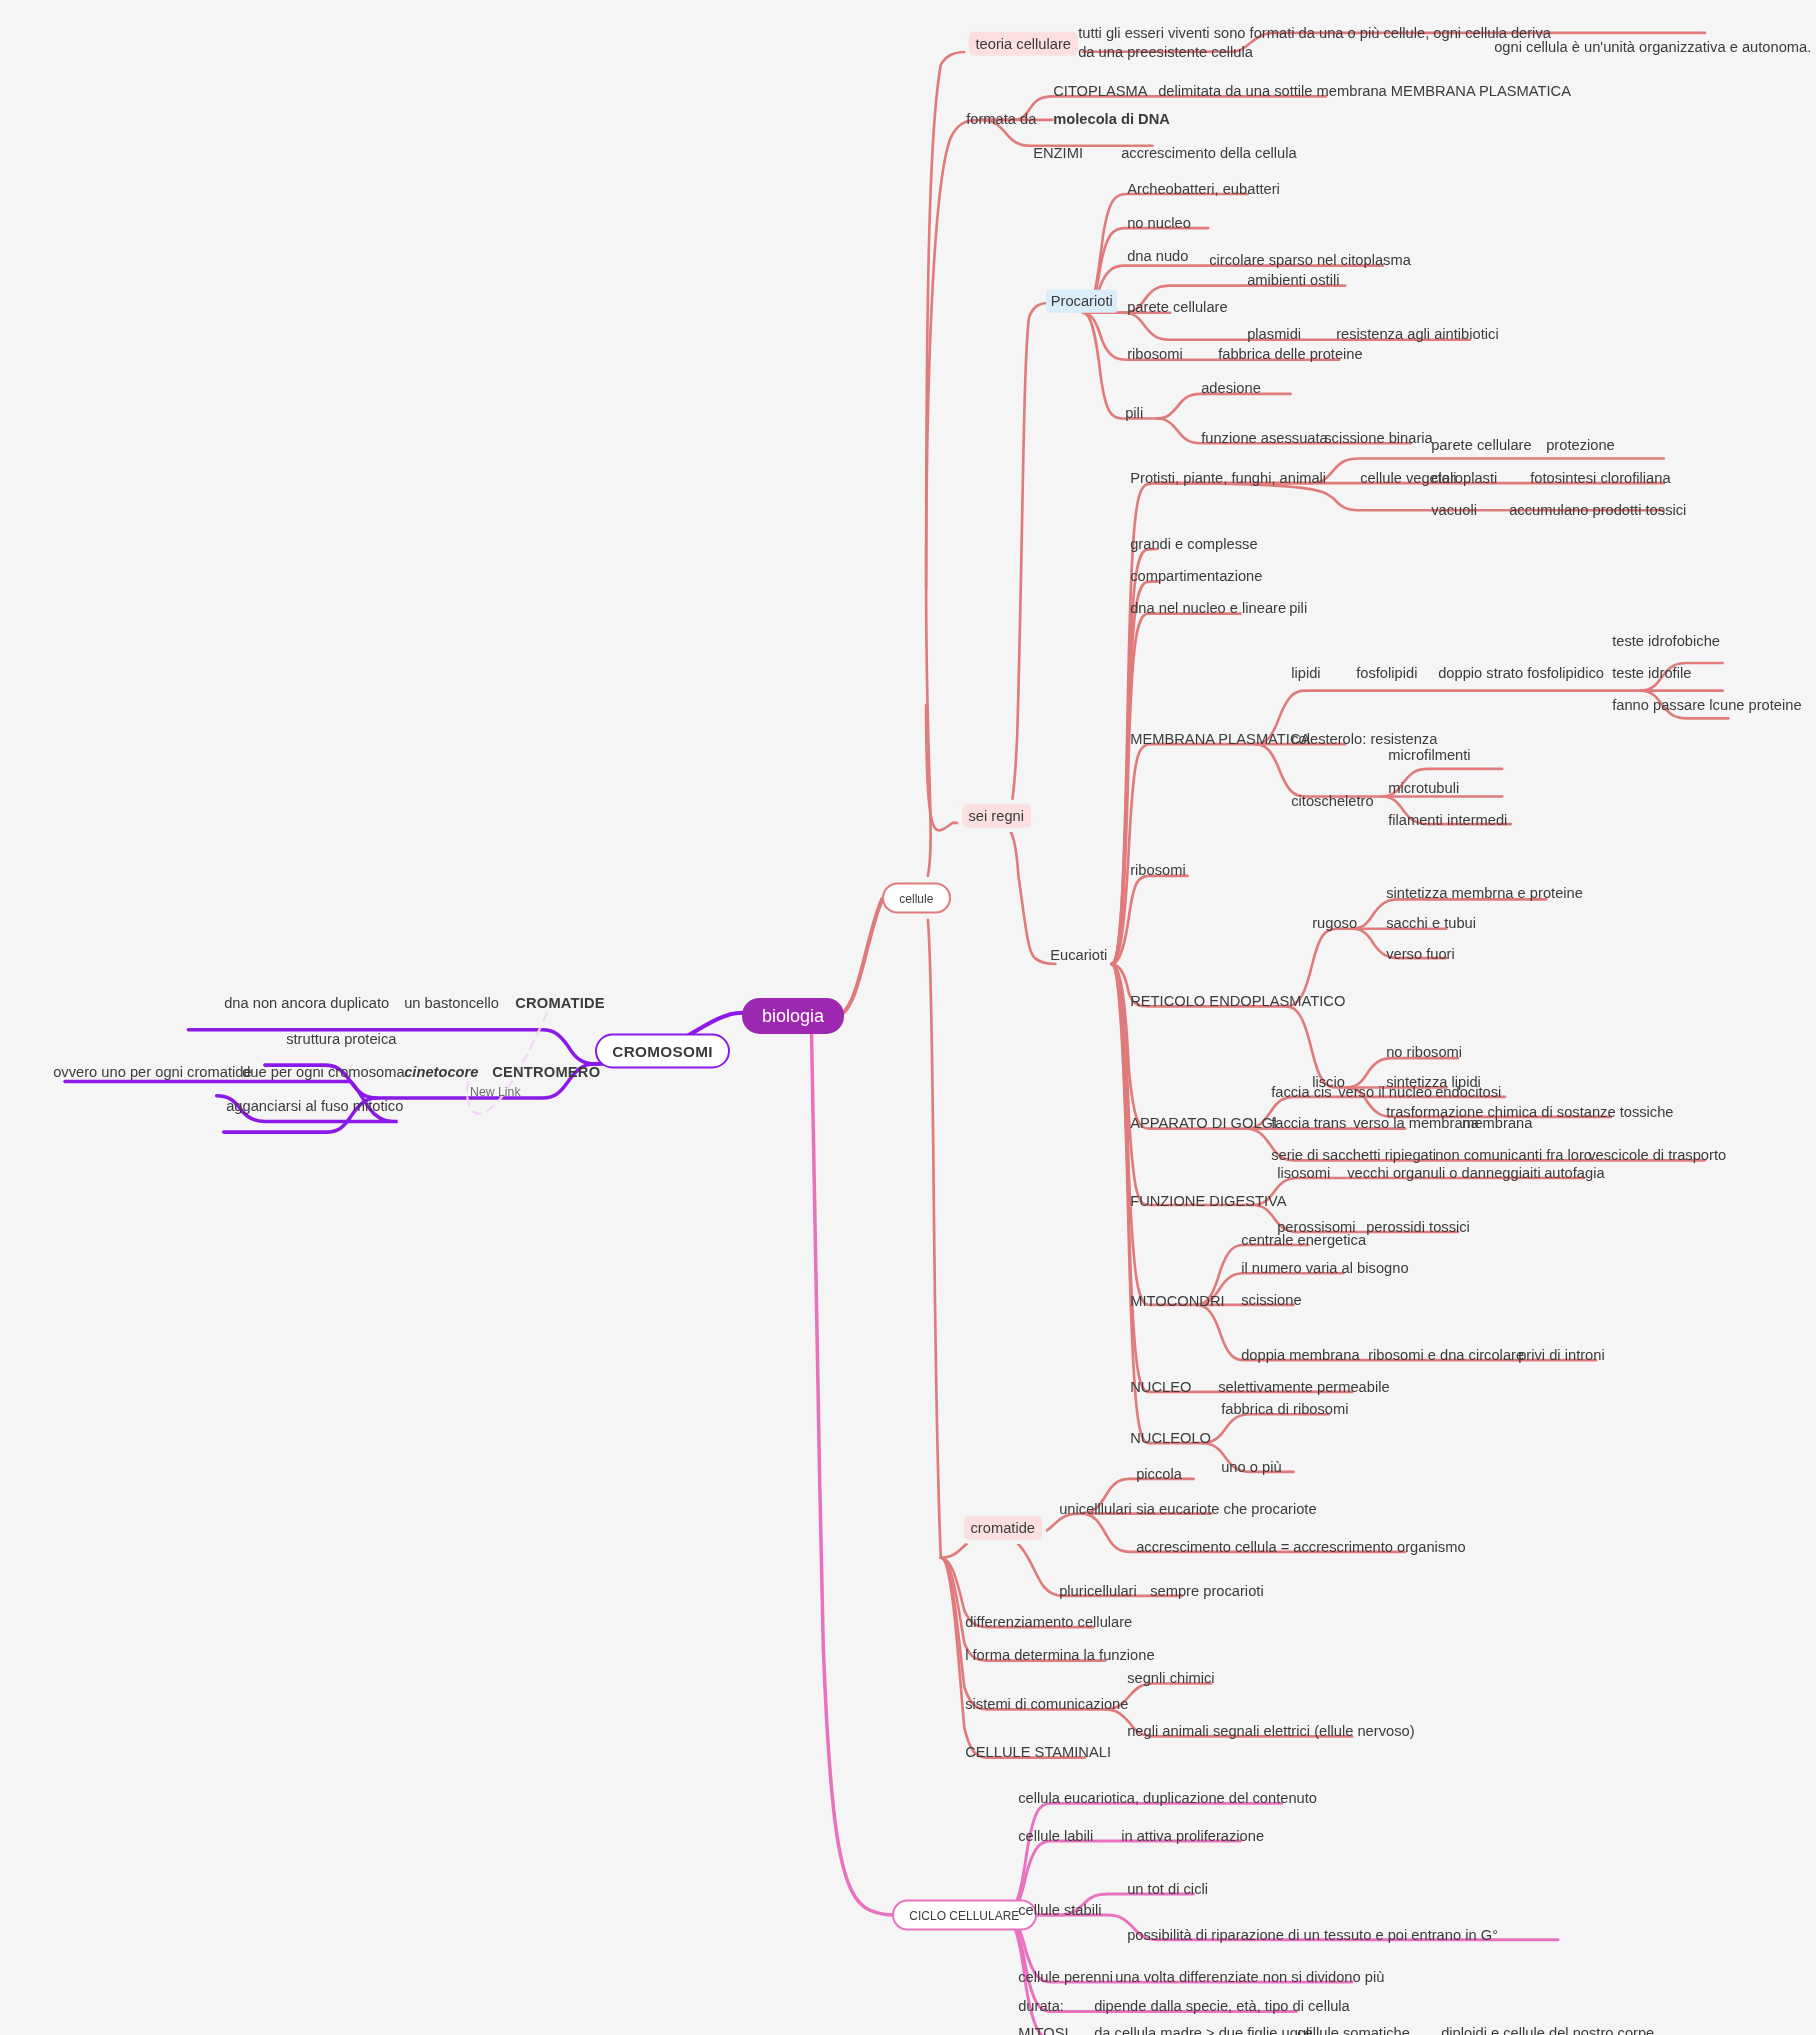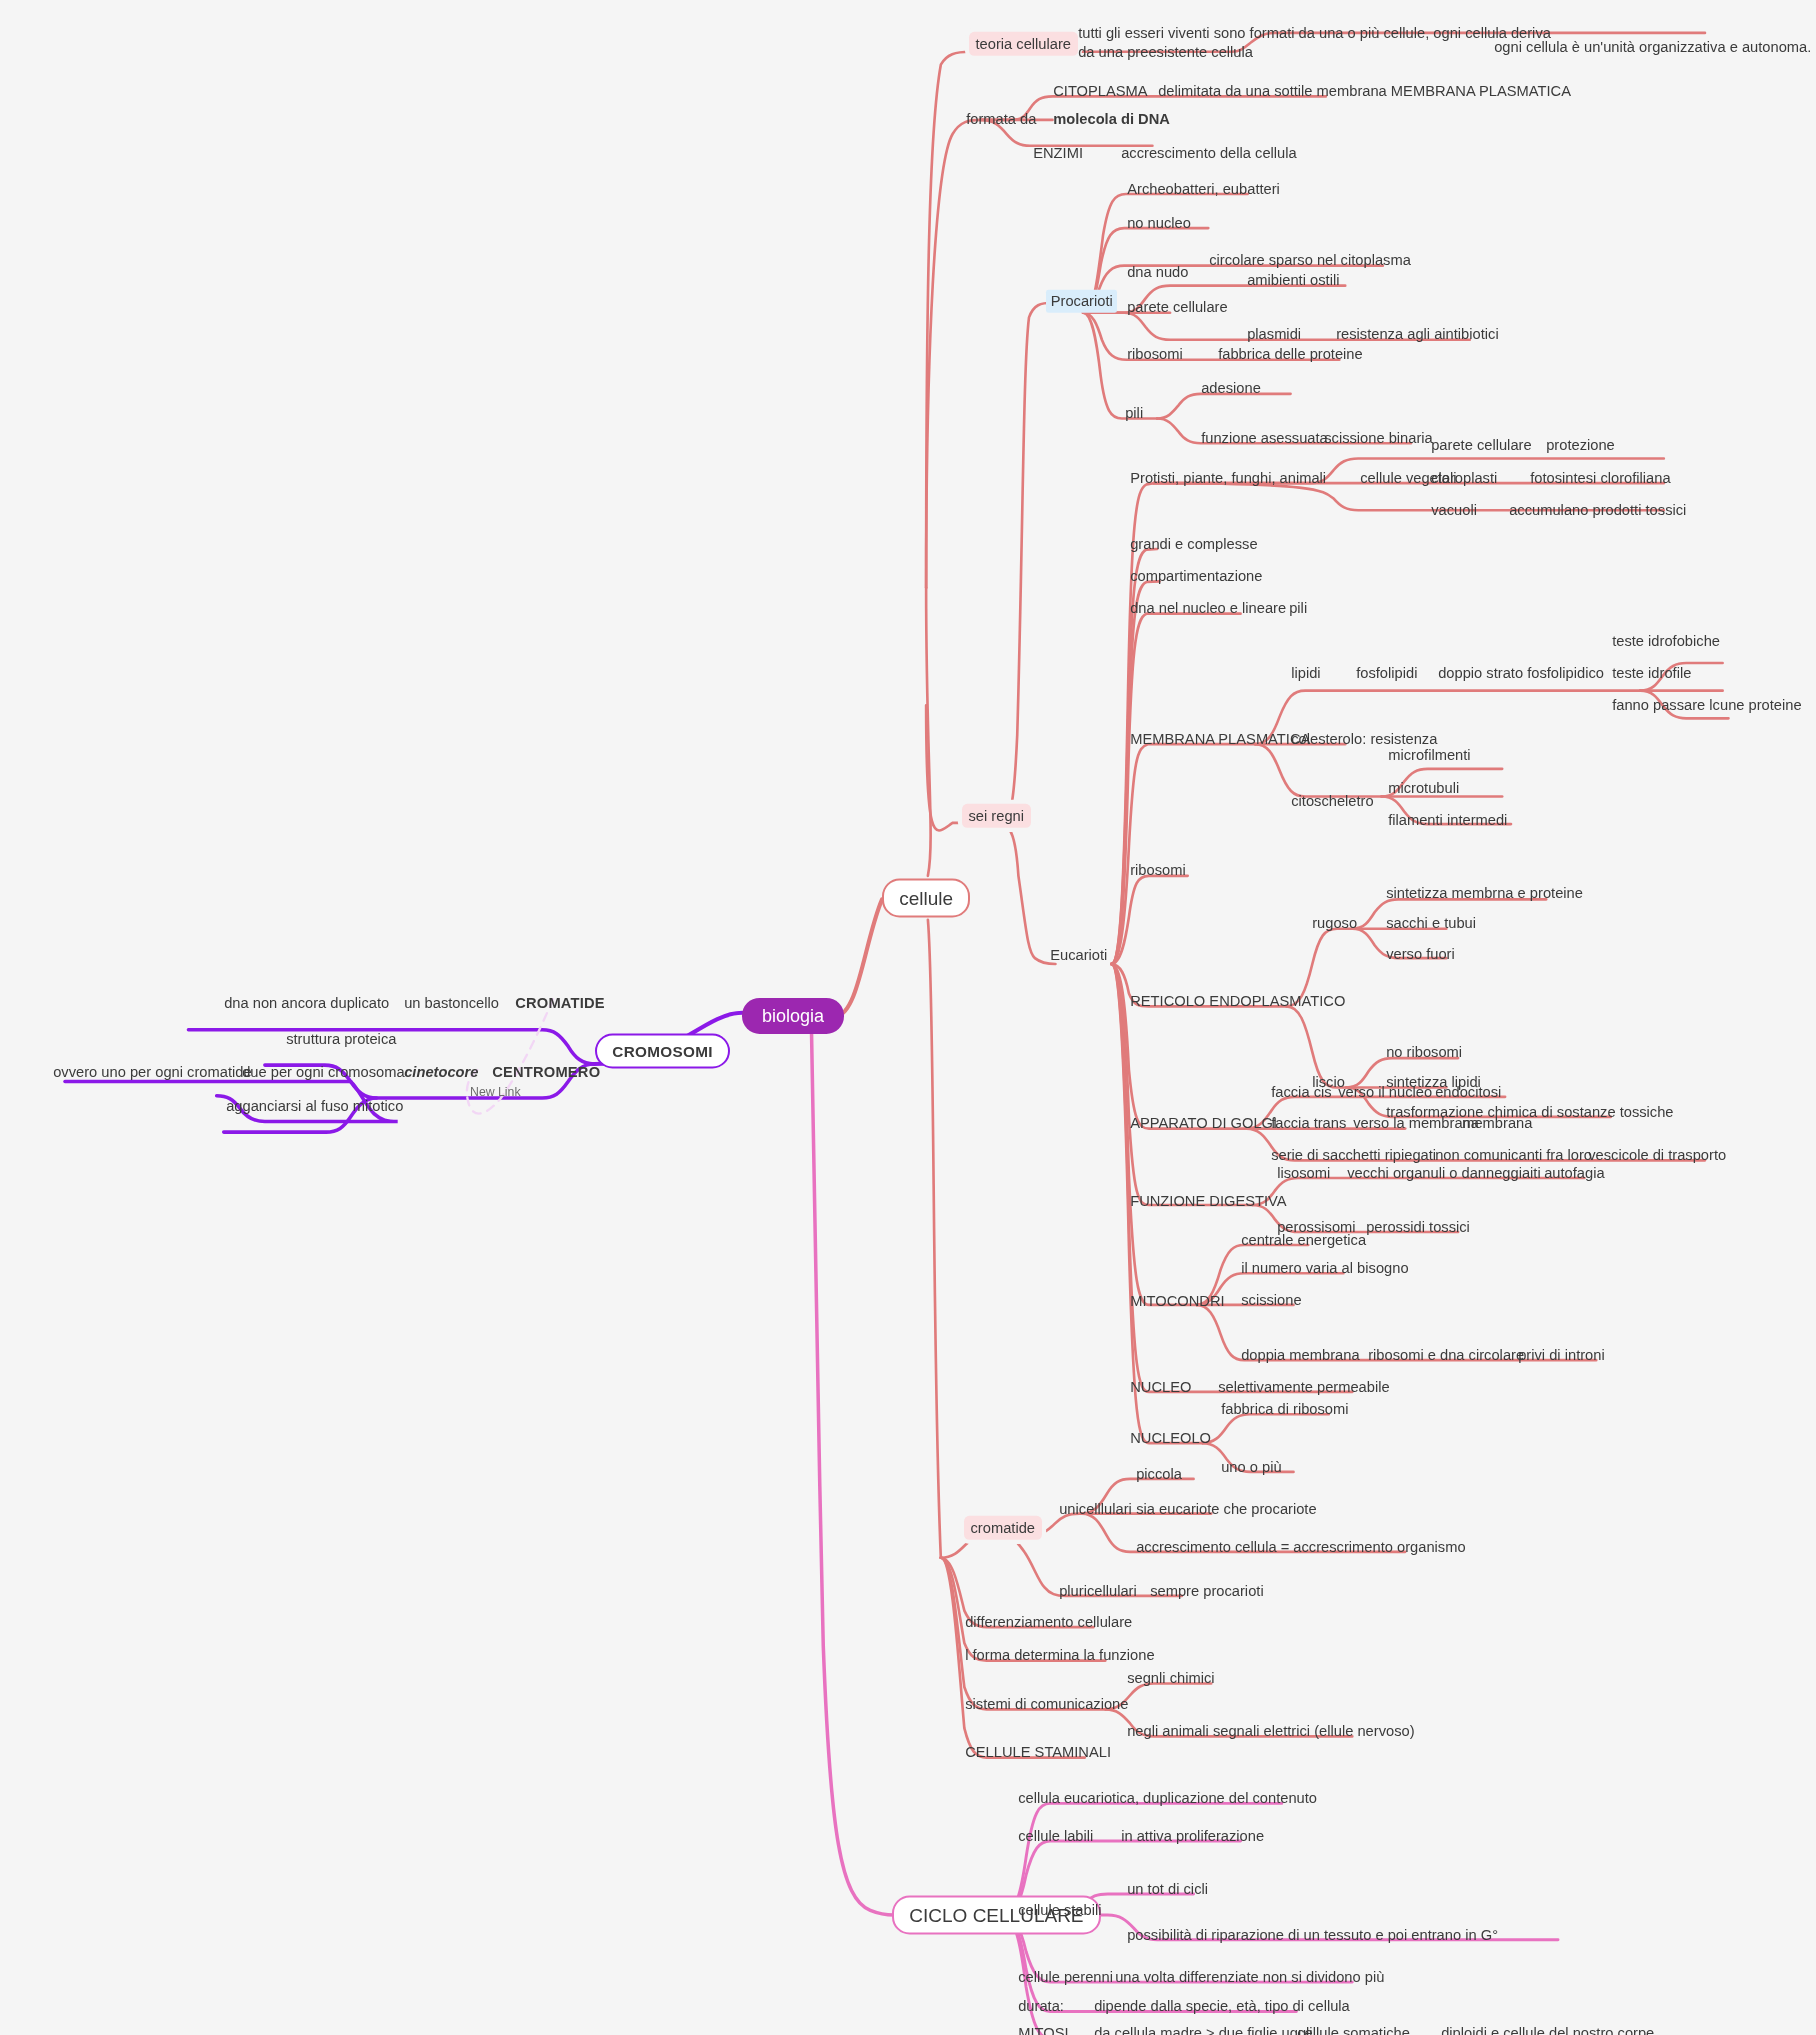--- a/index.html
+++ b/index.html
@@ -46,21 +46,21 @@
     white-space:nowrap;
     transform:translate(0,-50%);
   }
   
   .boxed{
     position:absolute;
     background:#fff;
     border:2.4px solid #e07b7b;
     border-radius:17.6px;
     padding:6.5px 15.3px;
-    font-size:19px;
+    font-size:12px;
     white-space:nowrap;
     transform:translate(0,-50%);
   }
   .boxed.pinkbox{border-color:#e872c0;}
   .boxed.purplebox{border:2.9px solid #8b19e8;font-weight:bold;letter-spacing:0.3px;font-size:15.3px;}
   .bold{font-weight:bold;letter-spacing:0.2px;}
   .ital{font-style:italic;font-weight:bold;}
   .newlink{
     position:absolute;font-size:12.3px;color:#6d6d6d;white-space:nowrap;
     transform:translateY(-100%);
@@ -216,21 +216,21 @@
 <div class="nd" style="left:1157px;top:100px;">delimitata da una sottile membrana MEMBRANA PLASMATICA</div>
 <div class="nd" style="left:1052px;top:128px;font-weight:bold;">molecola di DNA</div>
 <div class="nd" style="left:1032px;top:162px;">ENZIMI</div>
 <div class="nd" style="left:1120px;top:162px;">accrescimento della cellula</div>
 
 <div class="nd hl" style="left:962px;top:828px;">sei regni</div>
 
 <div class="nd hl-blue" style="left:1046px;top:313px;">Procarioti</div>
 <div class="nd" style="left:1126px;top:198px;">Archeobatteri, eubatteri</div>
 <div class="nd" style="left:1126px;top:232px;">no nucleo</div>
-<div class="nd" style="left:1126px;top:281px;">dna nudo</div>
+<div class="nd" style="left:1126px;top:265px;">dna nudo</div>
 <div class="nd" style="left:1208px;top:269px;">circolare sparso nel citoplasma</div>
 <div class="nd" style="left:1126px;top:316px;">parete cellulare</div>
 <div class="nd" style="left:1246px;top:289px;">amibienti ostili</div>
 <div class="nd" style="left:1246px;top:343px;">plasmidi</div>
 <div class="nd" style="left:1335px;top:343px;">resistenza agli aintibiotici</div>
 <div class="nd" style="left:1126px;top:363px;">ribosomi</div>
 <div class="nd" style="left:1217px;top:363px;">fabbrica delle proteine</div>
 <div class="nd" style="left:1124px;top:422px;">pili</div>
 <div class="nd" style="left:1200px;top:397px;">adesione</div>
 <div class="nd" style="left:1200px;top:447px;">funzione asessuata</div>

